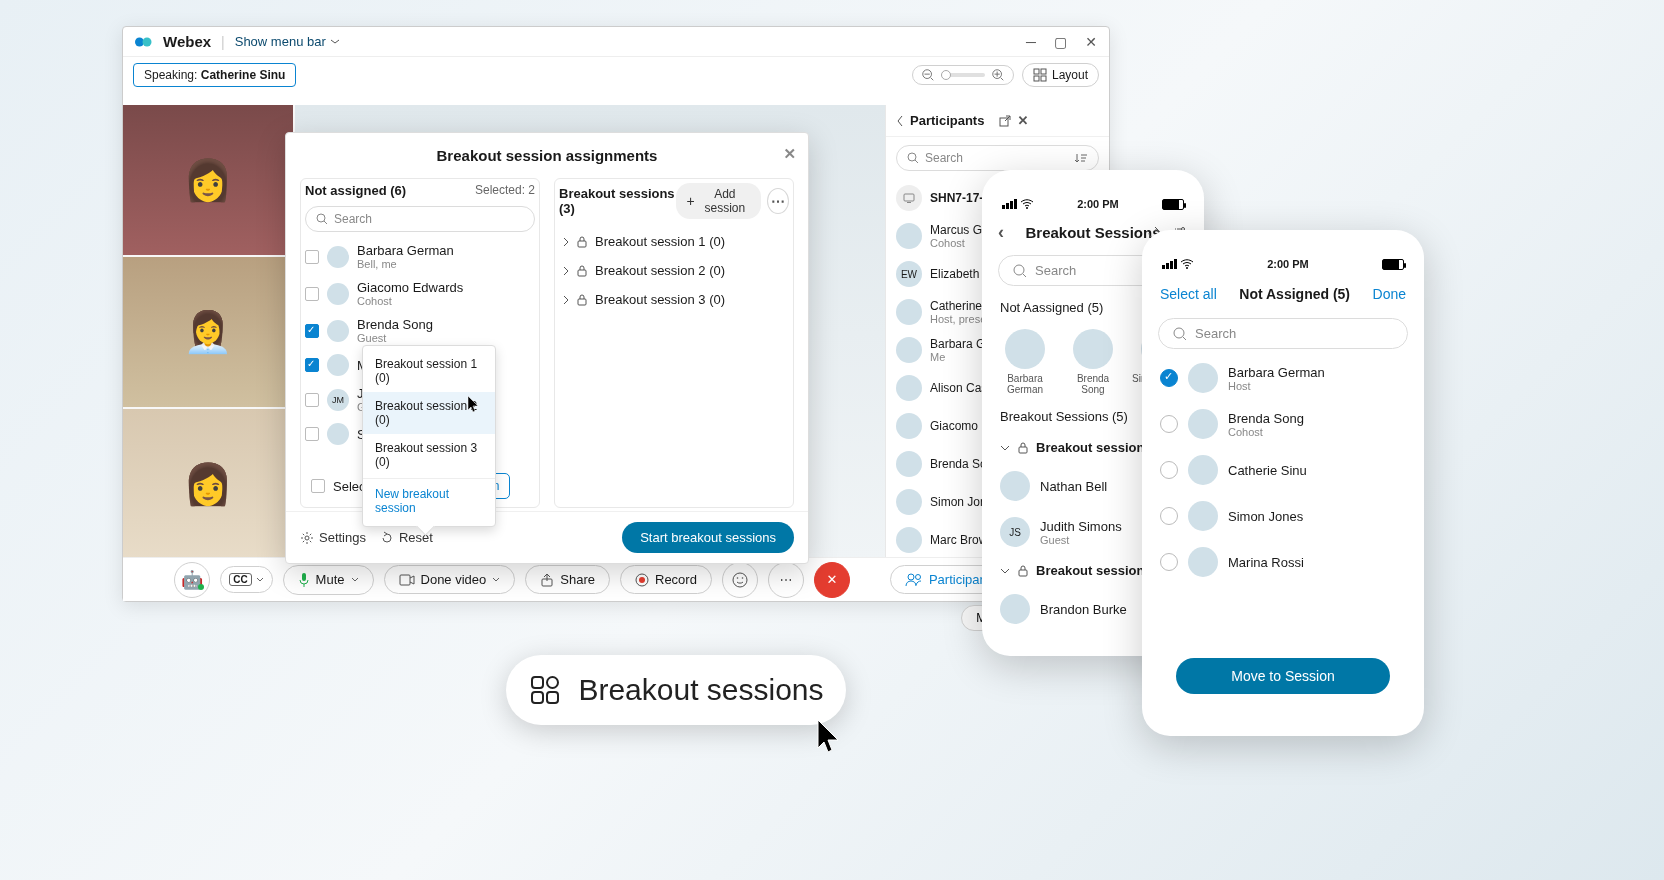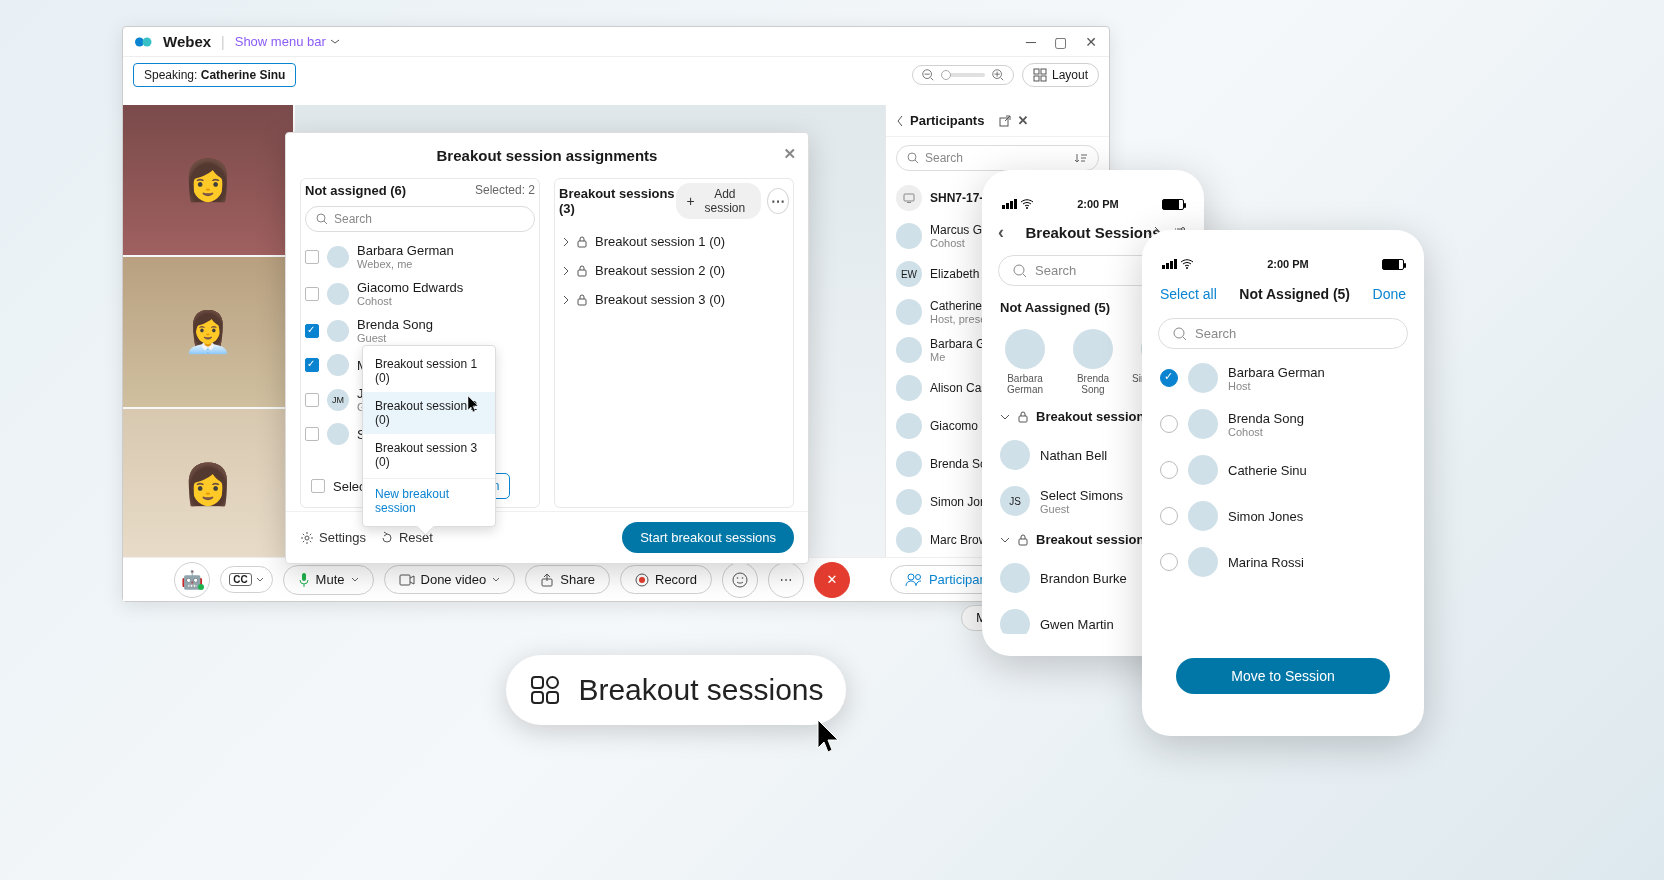--- a/index.html
+++ b/index.html
@@ -19,21 +19,21 @@
   width: 988px; height: 576px;
   background: #fff;
   border: 1px solid #ccc;
   border-radius: 4px;
   box-shadow: 0 4px 20px rgba(0,0,0,.1);
 }
 .titlebar { display:flex; align-items:center; padding: 6px 12px; border-bottom:1px solid #eee; gap:10px; }
 .webex-logo { width:18px; height:14px; }
 .titlebar .app { font-weight:600; font-size:15px; }
 .titlebar .sep { color:#ccc; }
-.titlebar .menu { font-size:13px; color:#8b5cf6; display:flex; align-items:center; gap:4px;}
+.titlebar .menu { font-size:13px; color:#0c4a6e; display:flex; align-items:center; gap:4px;}
 .win-ctrl { margin-left:auto; display:flex; gap:18px; color:#555;}
 .speaking-row { display:flex; align-items:center; padding:6px 10px; gap:8px; }
 .speaking-badge { border:1px solid #0a84d1; border-radius:4px; padding:4px 10px; font-size:12px; }
 .speaking-badge b{font-weight:700;}
 .zoom-ctrl { margin-left:auto; display:flex; align-items:center; gap:6px; border:1px solid #d0d0d0; border-radius:16px; padding:2px 8px; font-size:12px; color:#555;}
 .zoom-bar{width:44px; height:4px; background:#e0e0e0; border-radius:2px; position:relative;}
 .zoom-dot{width:10px;height:10px;background:#fff;border:1px solid #aaa;border-radius:50%; position:absolute; left:0; top:-3px;}
 .layout-btn { border:1px solid #d0d0d0; border-radius:16px; padding:4px 10px; font-size:12px; display:flex;align-items:center;gap:5px;}
 .video-area { position:absolute; left:0; top:78px; right:0; bottom:42px; background:#f8f8f8;}
 .video-tile { position:absolute; background: linear-gradient(#888,#aaa); overflow:hidden;}
@@ -95,21 +95,21 @@
 .bars i{width:3px;background:#000;display:block;}
 .battery{width:22px;height:11px;border:1px solid #000;border-radius:2px;position:relative;}
 .battery:after{content:"";position:absolute;right:-3px;top:3px;width:2px;height:5px;background:#000;border-radius:1px;}
 .battery i{display:block;width:80%;height:100%;background:#000;}
 .phone1{left:982px;top:170px;width:222px;height:486px;}
 .phone2{left:1142px;top:230px;width:282px;height:506px;}
 .p-header{display:flex;align-items:center;justify-content:center;padding:8px 12px;font-size:15px;font-weight:700;position:relative;}
 .p-header .back{position:absolute;left:12px;font-size:18px;color:#555;}
 .p-header .icons{position:absolute;right:12px;display:flex;gap:10px;color:#555;}
 .p-search{margin:6px 12px;border:1px solid #dcdcdc;border-radius:18px;padding:7px 14px;font-size:13px;color:#888;display:flex;align-items:center;gap:8px;}
-.p-sect{padding:8px 14px;font-size:13px;font-weight:700;}
+.p-sect{padding:8px 14px;font-size:13px;font-weight:400;}
 .p-avrow{display:flex;gap:10px;padding:6px 10px;}
 .p-av-card{flex:1;text-align:center;font-size:10px;color:#555;}
 .p-av-card .c{width:40px;height:40px;border-radius:50%;background:#d0e0e8;margin:0 auto 4px;}
 .p-row{display:flex;align-items:center;gap:10px;padding:8px 14px;font-size:13px;}
 .p-row .c{width:30px;height:30px;border-radius:50%;background:#d0e0e8;display:flex;align-items:center;justify-content:center;font-size:10px;flex-shrink:0;}
 .p-row .sub{color:#888;font-size:11px;}
 .p-exp{display:flex;align-items:center;gap:8px;padding:8px 14px;font-size:13px;font-weight:600;}
 .p-btn{margin:10px 14px;background:#0077a6;color:#fff;text-align:center;border-radius:20px;padding:10px;font-size:14px;font-weight:500;}
 .p2-head{display:flex;justify-content:space-between;padding:10px 14px;font-size:14px;align-items:center;}
 .p2-head .sa{color:#0a84d1;}
@@ -382,21 +382,21 @@
             <path d="M8 8l3 3" stroke="#888"></path>
           </svg>
         <span>Search</span>
       </div>
       <div id="na-list">
           <div class="na-item">
             <span class="chk"></span>
             <span class="av-s"></span>
             <div>
               <div>Barbara German</div>
-              <div class="sub">Webex, me</div>
+              <div class="sub">Bell, me</div>
             </div>
           </div>
           <div class="na-item">
             <span class="chk"></span>
             <span class="av-s"></span>
             <div>
               <div>Giacomo Edwards</div>
               <div class="sub">Cohost</div>
             </div>
           </div>
@@ -564,41 +564,42 @@
         </div>
     <div class="p-av-card">
           <div class="c"></div>
           <div>Brenda Song</div>
         </div>
     <div class="p-av-card">
           <div class="c"></div>
           <div>Simon Jones</div>
         </div>
   </div>
+  <div class="p-sect">Breakout Sessions (5)</div>
   <div class="p-exp">
     <svg width="10" height="6" viewBox="0 0 10 6">
           <path d="M1 1l4 4 4-4" stroke="#555" fill="none"></path>
         </svg>
     <svg width="10" height="12" viewBox="0 0 10 12">
           <rect x="1" y="5" width="8" height="6" rx="1" stroke="#555" fill="none"></rect>
           <path d="M3 5V3a2 2 0 014 0v2" stroke="#555" fill="none"></path>
         </svg>
     <span>Breakout session 1 (2)</span>
   </div>
   <div id="p1s1">
         <div class="p-row">
           <div class="c"></div>
           <div>
             <div>Nathan Bell</div>
           </div>
         </div>
         <div class="p-row">
           <div class="c">JS</div>
           <div>
-            <div>Select Simons</div>
+            <div>Judith Simons</div>
             <div class="sub">Guest</div>
           </div>
         </div>
       </div>
   <div class="p-exp">
     <svg width="10" height="6" viewBox="0 0 10 6">
           <path d="M1 1l4 4 4-4" stroke="#555" fill="none"></path>
         </svg>
     <svg width="10" height="12" viewBox="0 0 10 12">
           <rect x="1" y="5" width="8" height="6" rx="1" stroke="#555" fill="none"></rect>

